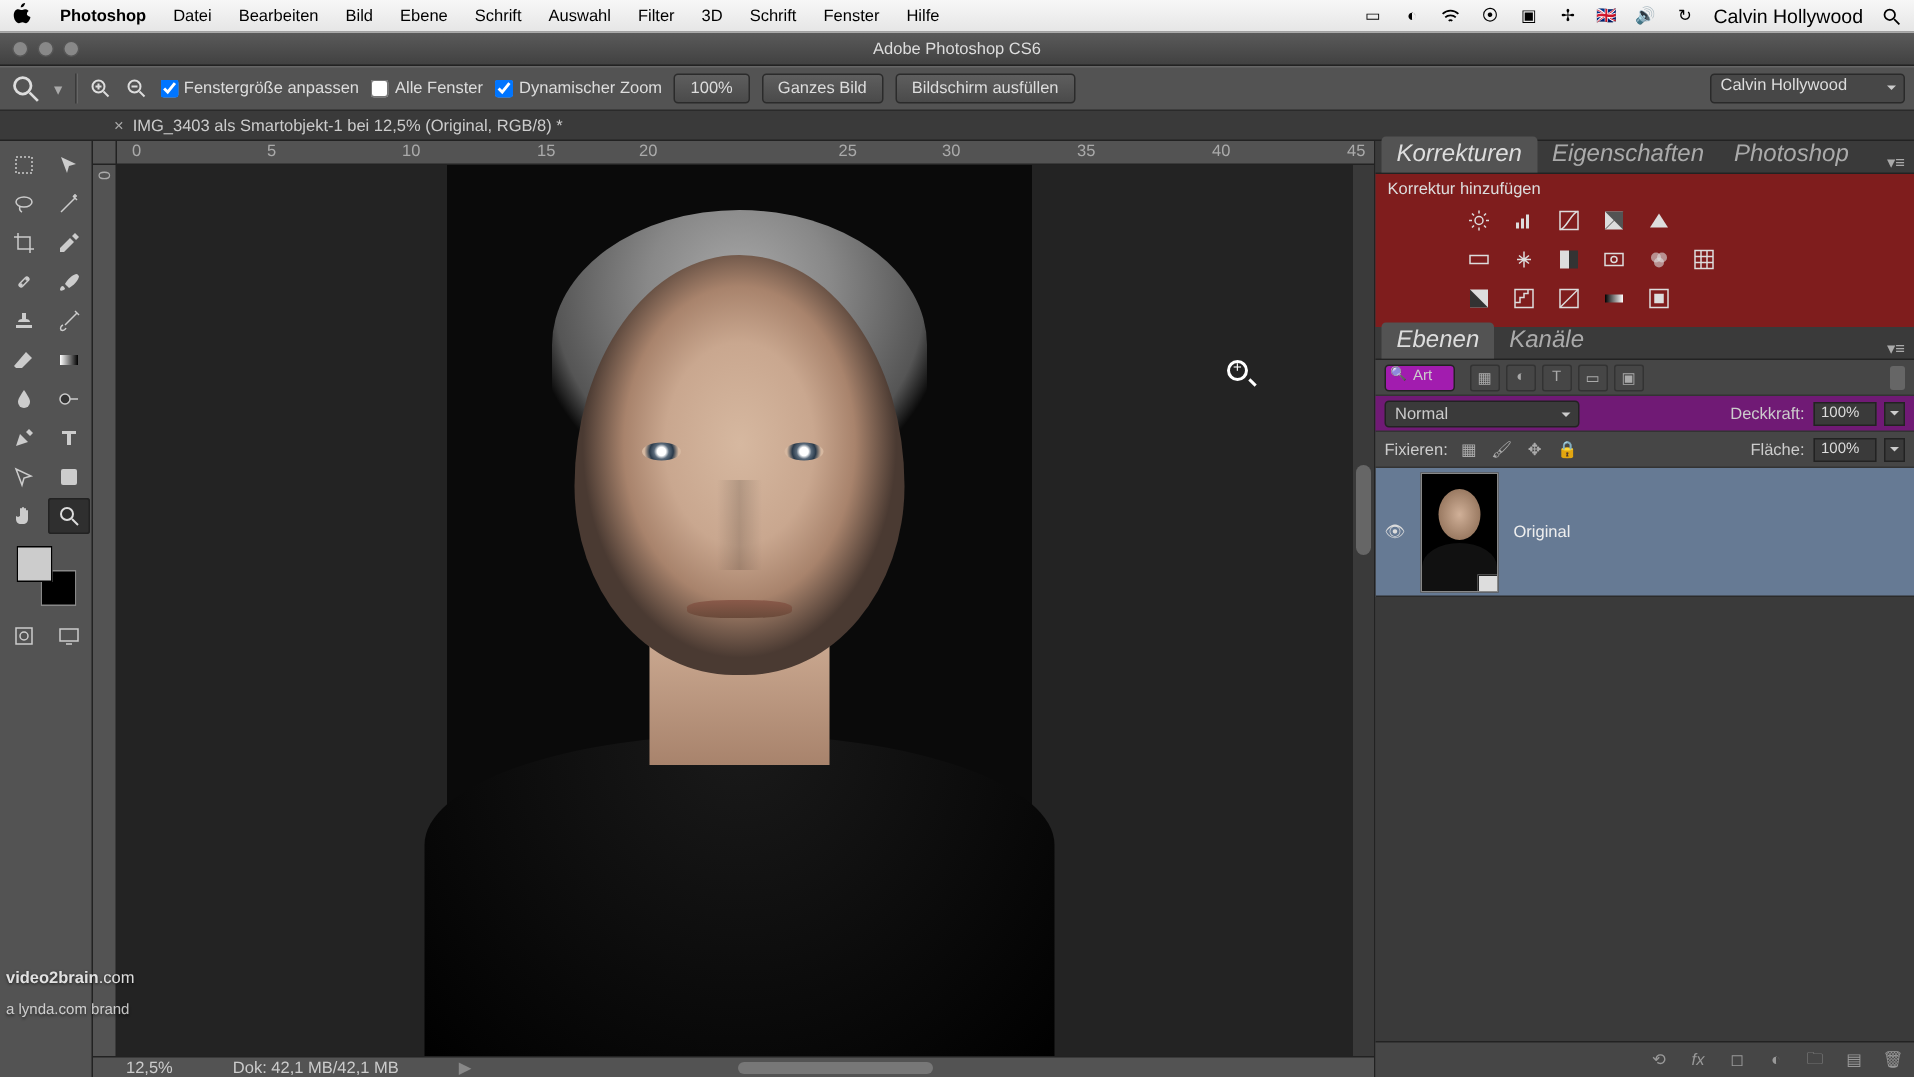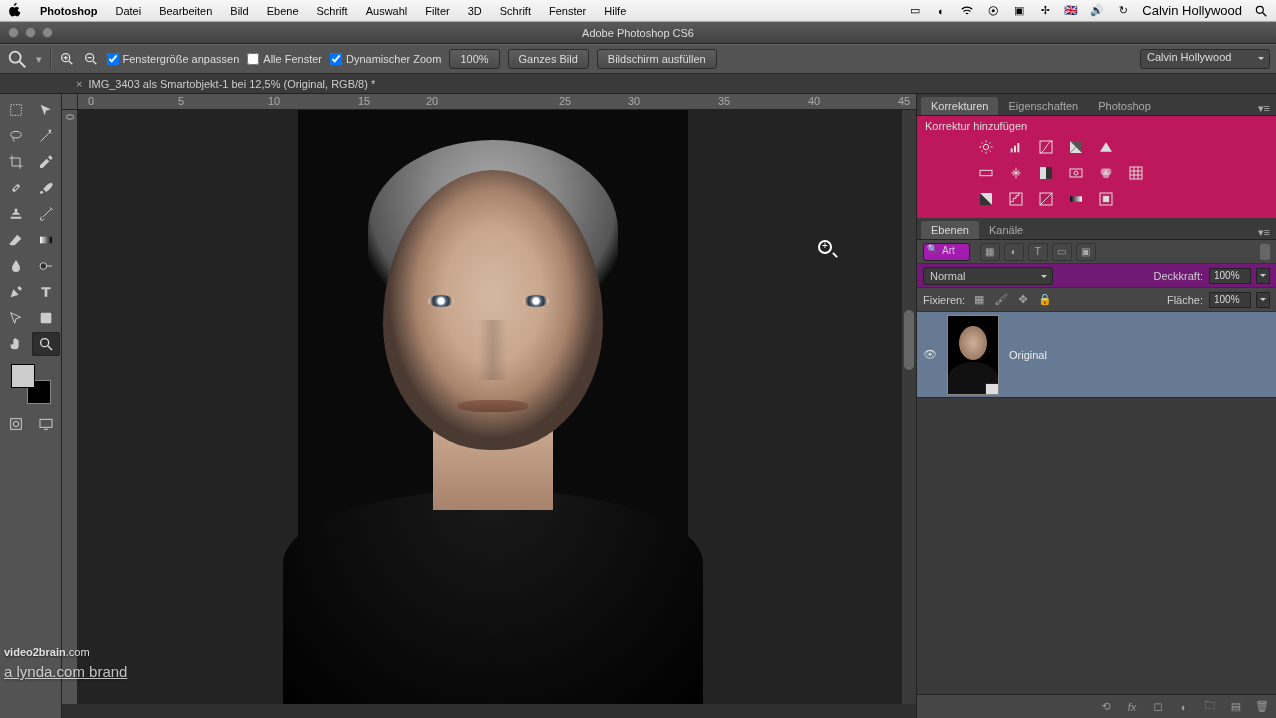--- a/index.html
+++ b/index.html
@@ -62,24 +62,24 @@
 .zoom-cursor::after { content:"+"; position:absolute; color:#fff; font-size:10px; left:2px; top:-2px; }
 .zoom-cursor::before { content:""; position:absolute; width:6px; height:2px; background:#fff; transform:rotate(45deg); left:12px; top:12px; }
 .scrollbar-v { position:absolute; right:0; top:16px; bottom:14px; width:14px; background:#3a3a3a; }
 .scrollbar-v .thumb { position:absolute; left:2px; right:2px; top:200px; height:60px; background:#666; border-radius:5px; }
 .statusbar { height:14px; position:absolute; bottom:0; left:0; right:0; background:#535353; border-top:1px solid #222; display:flex; align-items:center; color:#ccc; font-size:10px; padding-left:22px; gap:40px; }
 .statusbar .sb-scroll { position:absolute; left:430px; right:140px; height:10px; }
 .statusbar .sb-scroll .thumb { position:absolute; left:0; width:130px; height:8px; background:#777; border-radius:4px; top:1px; }
 
 .panels { width:360px; background:#464646; border-left:1px solid #222; display:flex; flex-direction:column; }
 .panel-tabs { height:22px; background:#3a3a3a; display:flex; align-items:flex-end; padding-left:4px; border-bottom:1px solid #222; }
-.ptab { padding:3px 10px; color:#aaa; font-size:11px; border-radius:3px 3px 0 0; }
+.ptab { padding:3px 10px; color:#aaa; font-size:16px; border-radius:3px 3px 0 0;font-style:italic; }
 .ptab.active { background:#535353; color:#ddd; }
 .panel-menu { margin-left:auto; padding:0 6px; color:#aaa; }
-.panel-body { background:#be185d; padding:4px 8px; }
+.panel-body { background:#7f1d1d; padding:4px 8px; }
 .adj-head { font-size:11px; color:#ddd; margin-bottom:4px; }
 .adj-row { display:flex; gap:8px; margin:4px 0 4px 50px; }
 .adj-icon { width:22px; height:22px; display:flex; align-items:center; justify-content:center; }
 .adj-icon svg { width:16px; height:16px; }
 .layers-panel { flex:1; display:flex; flex-direction:column; }
 .filter-row { height:24px; background:#464646; display:flex; align-items:center; padding:0 6px; gap:6px; border-bottom:1px solid #333; }
 .filter-sel { background:#a21caf; border:1px solid #222; color:#ccc; padding:1px 14px 1px 18px; border-radius:3px; height:18px; font-size:10px; position:relative; }
 .filter-sel::before { content:"🔍"; position:absolute; left:3px; top:0; font-size:9px; }
 .filter-btns { display:flex; gap:4px; margin-left:4px; }
 .filter-btn { width:20px; height:18px; background:#464646; border:1px solid #333; border-radius:2px; display:flex; align-items:center; justify-content:center; color:#aaa; font-size:10px; }
@@ -99,21 +99,21 @@
 .layer .vis { width:26px; text-align:center; color:#ddd; }
 .layer .thumb { width:52px; height:80px; background:#000; border:1px solid #888; position:relative; overflow:hidden; margin:0 4px; }
 .layer .thumb .mini-head { position:absolute; left:50%; top:10px; transform:translateX(-50%); width:28px; height:34px; background:radial-gradient(ellipse,#d0b098,#9a7a62 70%,#000 100%); border-radius:50%; }
 .layer .thumb .mini-shirt { position:absolute; bottom:0; left:0; right:0; height:32px; background:#111; border-radius:50% 50% 0 0; }
 .layer .thumb .so-badge { position:absolute; right:-1px; bottom:-1px; width:14px; height:12px; background:#ddd; border:1px solid #222; }
 .layer .name { color:#eee; font-size:11px; margin-left:6px; }
 .layers-footer { height:24px; background:#464646; border-top:1px solid #222; display:flex; align-items:center; justify-content:flex-end; padding:0 6px; gap:10px; color:#999; }
 .layers-footer .foot-icon { width:16px; height:16px; display:flex; align-items:center; justify-content:center; }
 .watermark { position:absolute; left:4px; bottom:36px; color:rgba(255,255,255,0.85); font-size:19px; font-weight:500; pointer-events:none; text-shadow:0 1px 2px rgba(0,0,0,.6); line-height:1.1; }
 .watermark .em { font-weight:700; }
-.watermark .sub { font-size:15px; opacity:.85;text-decoration:underline; }
+.watermark .sub { font-size:10px; opacity:.85; }
 </style>
 </head>
 <body>
 
 <div class="mac-menubar">
   <span><svg width="14" height="14" viewBox="0 0 24 24" fill="#000">
         <path d="M17 13c0-3 2-4 2-4s-1-2-4-2c-2 0-3 1-4 1s-2-1-4-1C4 7 2 10 2 14c0 5 3 9 6 9 1 0 2-1 4-1s2 1 4 1c2 0 5-4 5-7-3-1-4-3-4-3zM13 4c1-1 2-3 2-4-2 0-3 1-4 2s-1 3-1 3 2 0 3-1z"></path>
       </svg></span>
   <span class="app">Photoshop</span>
   <span>Datei</span>
@@ -369,20 +369,28 @@
           <div class="eye l"></div>
             <div class="eye r"></div>
             <div class="nose"></div>
             <div class="mouth"></div>
         </div>
         <div class="zoom-cursor"></div>
       </div>
       <div class="scrollbar-v">
           <div class="thumb"></div>
         </div>
+      <div class="statusbar">
+        <span>12,5%</span>
+        <span>Dok: 42,1 MB/42,1 MB</span>
+        <span style="color:#888">▶</span>
+        <div class="sb-scroll">
+            <div class="thumb"></div>
+          </div>
+      </div>
     </div>
 
     <div class="panels">
 
       <div class="panel-tabs">
         <div class="ptab active">Korrekturen</div>
         <div class="ptab">Eigenschaften</div>
         <div class="ptab">Photoshop</div>
         <div class="panel-menu">▾≡</div>
       </div>

